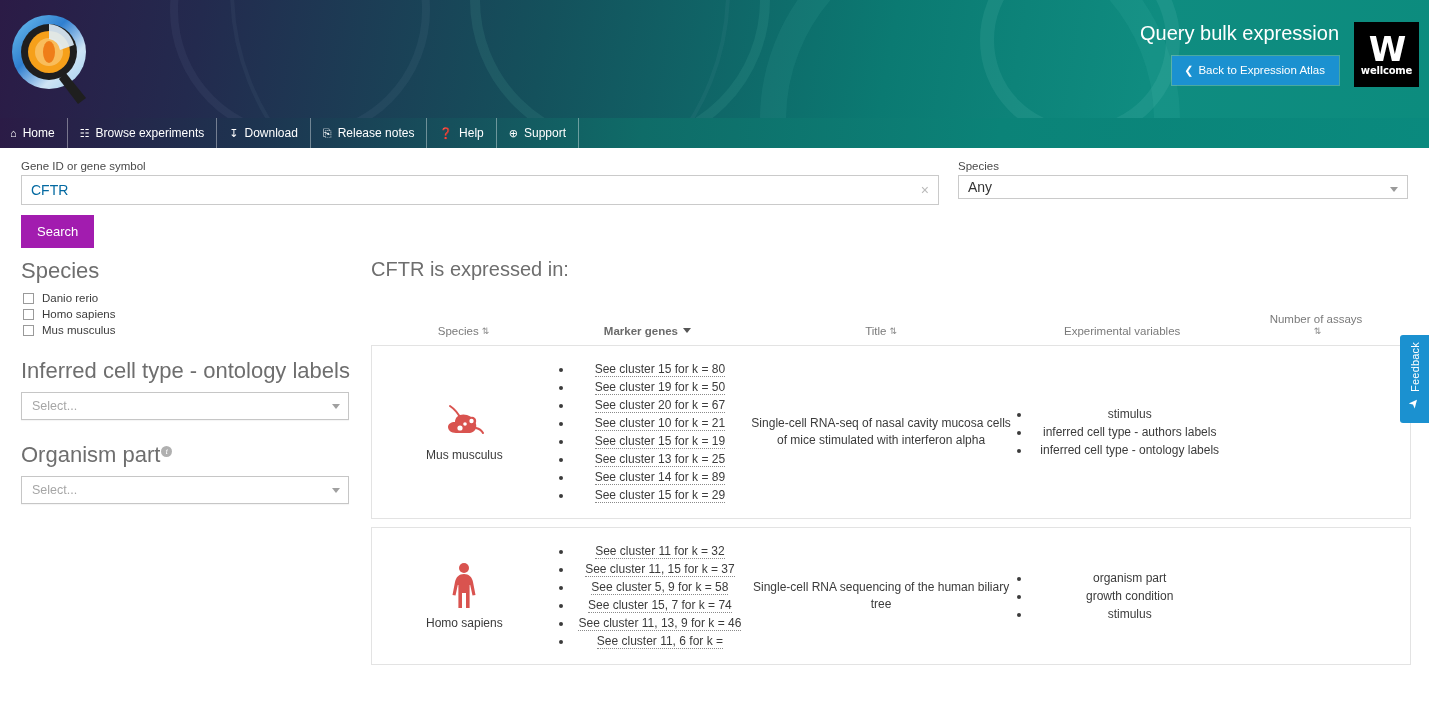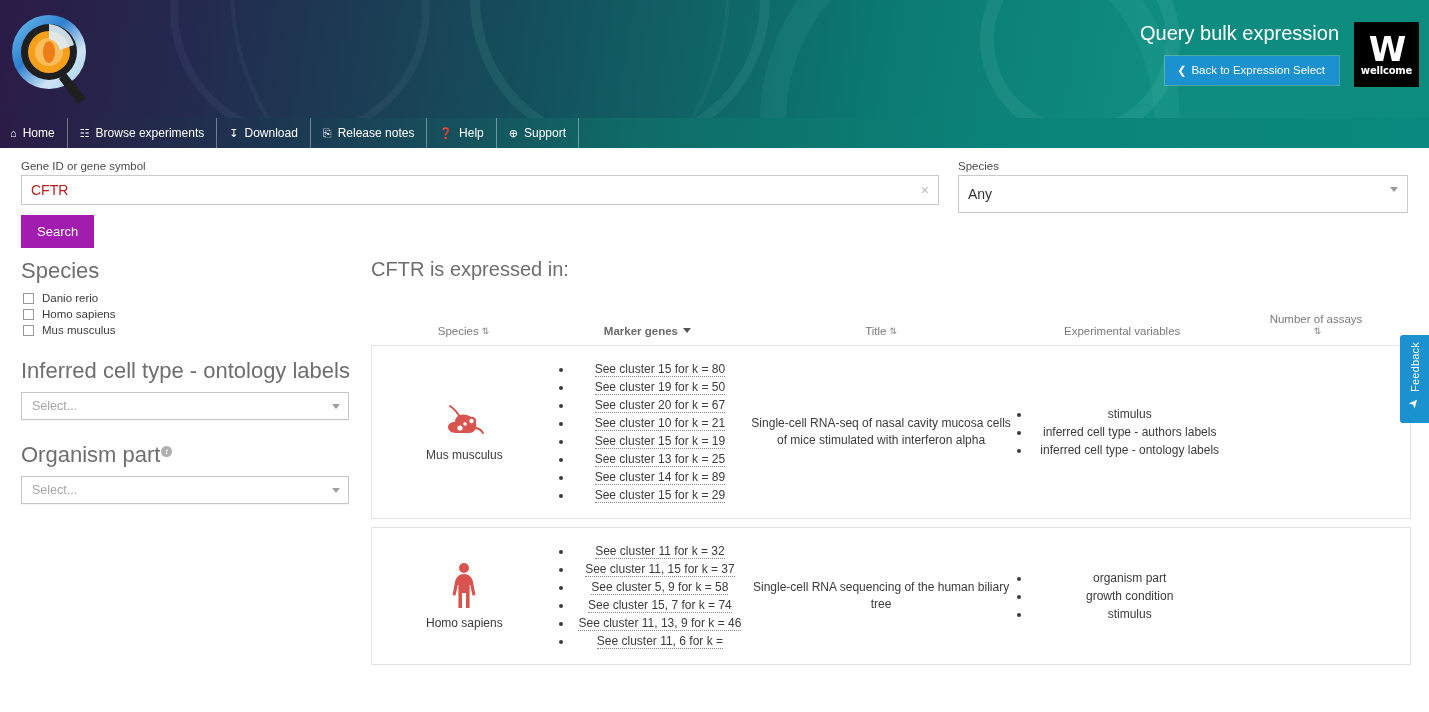--- a/index.html
+++ b/index.html
@@ -109,33 +109,33 @@
   .field-label {
     font-size: 11.5px; color: #4a4a4a;
     margin-bottom: 3px; display: block;
   }
   .gene-box { position: absolute; left: 21px; top: 12px; width: 918px; }
   .gene-input-wrap { position: relative; }
   .gene-input {
     width: 918px; height: 30px;
     border: 1px solid #cacaca;
     background: #fff;
-    font-size: 14px; color: #b91c1c;
+    font-size: 14px; color: #0369a1;
     padding: 0 28px 0 9px;
     font-family: "Liberation Sans", sans-serif;
     outline: none;
   }
   .clear-x {
     position: absolute; right: 10px; top: 7px;
     color: #b9b9b9; font-size: 14px; cursor: pointer;
     line-height: 16px;
   }
   .species-box { position: absolute; left: 958px; top: 12px; width: 450px; }
   .species-select {
-    width: 450px; height: 38px;
+    width: 450px; height: 24px;
     border: 1px solid #cacaca;
     background: #fff;
     font-size: 14px; color: #333;
     padding: 0 24px 0 9px;
     display: flex; align-items: center;
     position: relative; cursor: pointer;
   }
   .species-select .caret {
     position: absolute; right: 9px; top: 11px;
     width: 0; height: 0;
@@ -322,21 +322,21 @@
       <ellipse cx="41" cy="40" rx="6" ry="11" fill="#ef7d18"></ellipse>
       <path d="M57 60 L78 86 L70 92 L51 67 Z" fill="#1f1f1f"></path>
       <path d="M41 12 A28 28 0 0 1 66 33 L52 38 A14 14 0 0 0 41 27 Z" fill="#dfeefb" opacity="0.9"></path>
     </svg>
   </div>
 
 
   <div class="query-bulk">Query bulk expression</div>
 
   <button class="back-btn">
-    <span class="chev">❮</span><span>Back to Expression Select</span>
+    <span class="chev">❮</span><span>Back to Expression Atlas</span>
   </button>
 
   <div class="wellcome">
     <div class="w-glyph">W</div>
     <div class="w-word">wellcome</div>
   </div>
 </div>
 
 <div class="navbar">
   <div class="nav-item">

